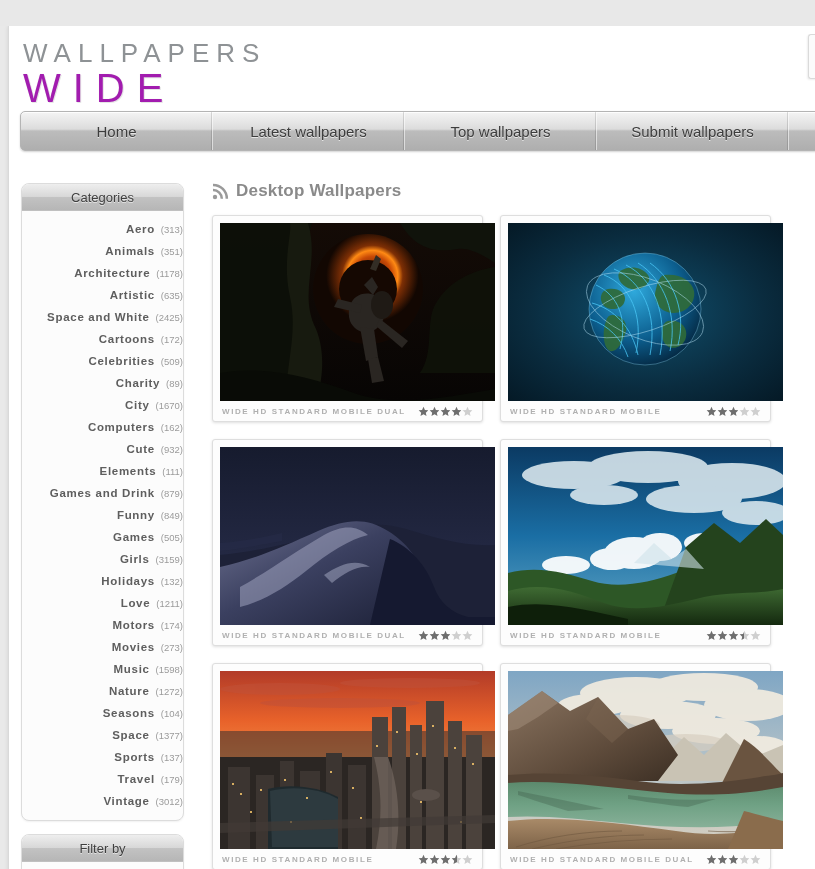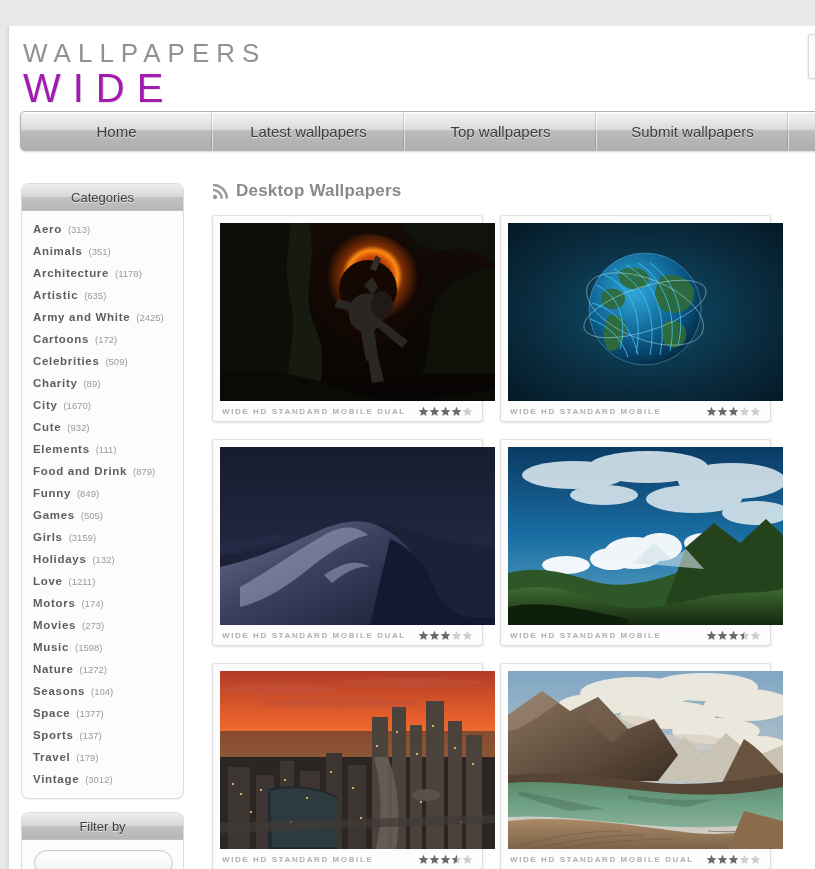--- a/index.html
+++ b/index.html
@@ -122,21 +122,21 @@
     background: linear-gradient(to bottom, #eeeeee 0%, #d8d8d8 48%, #c2c2c2 52%, #b6b6b6 100%);
     border-bottom: 1px solid #c0c0c0;
     display: flex;
     align-items: center;
     justify-content: center;
     font-size: 13px;
     color: #3f3f3f;
     text-shadow: 0 1px 0 rgba(255,255,255,.6);
     border-radius: 3px 3px 0 0;
   }
-  .panel-body { padding: 7px 0 8px 0; }
+  .panel-body { padding: 7px 0 8px 0; text-align: right; }
   .cat-item {
     display: block;
     padding: 2.5px 0 2.5px 11px;
     font-size: 11.5px;
     color: #5e5e5e;
     letter-spacing: .7px;
     font-weight: bold;
     cursor: pointer;
     white-space: nowrap;
     line-height: 16px;
@@ -260,28 +260,29 @@
 
     <div class="panel">
       <div class="panel-head">
         <span>Categories</span>
       </div>
       <div class="panel-body">
         <a class="cat-item"><span>Aero</span> <span class="cnt">(313)</span></a>
         <a class="cat-item"><span>Animals</span> <span class="cnt">(351)</span></a>
         <a class="cat-item"><span>Architecture</span> <span class="cnt">(1178)</span></a>
         <a class="cat-item"><span>Artistic</span> <span class="cnt">(635)</span></a>
-        <a class="cat-item"><span>Army and White</span> <span class="cnt">(2425)</span></a>
+        <a class="cat-item"><span>Space and White</span> <span class="cnt">(2425)</span></a>
         <a class="cat-item"><span>Cartoons</span> <span class="cnt">(172)</span></a>
         <a class="cat-item"><span>Celebrities</span> <span class="cnt">(509)</span></a>
         <a class="cat-item"><span>Charity</span> <span class="cnt">(89)</span></a>
         <a class="cat-item"><span>City</span> <span class="cnt">(1670)</span></a>
+        <a class="cat-item"><span>Computers</span> <span class="cnt">(162)</span></a>
         <a class="cat-item"><span>Cute</span> <span class="cnt">(932)</span></a>
         <a class="cat-item"><span>Elements</span> <span class="cnt">(111)</span></a>
-        <a class="cat-item"><span>Food and Drink</span> <span class="cnt">(879)</span></a>
+        <a class="cat-item"><span>Games and Drink</span> <span class="cnt">(879)</span></a>
         <a class="cat-item"><span>Funny</span> <span class="cnt">(849)</span></a>
         <a class="cat-item"><span>Games</span> <span class="cnt">(505)</span></a>
         <a class="cat-item"><span>Girls</span> <span class="cnt">(3159)</span></a>
         <a class="cat-item"><span>Holidays</span> <span class="cnt">(132)</span></a>
         <a class="cat-item"><span>Love</span> <span class="cnt">(1211)</span></a>
         <a class="cat-item"><span>Motors</span> <span class="cnt">(174)</span></a>
         <a class="cat-item"><span>Movies</span> <span class="cnt">(273)</span></a>
         <a class="cat-item"><span>Music</span> <span class="cnt">(1598)</span></a>
         <a class="cat-item"><span>Nature</span> <span class="cnt">(1272)</span></a>
         <a class="cat-item"><span>Seasons</span> <span class="cnt">(104)</span></a>

